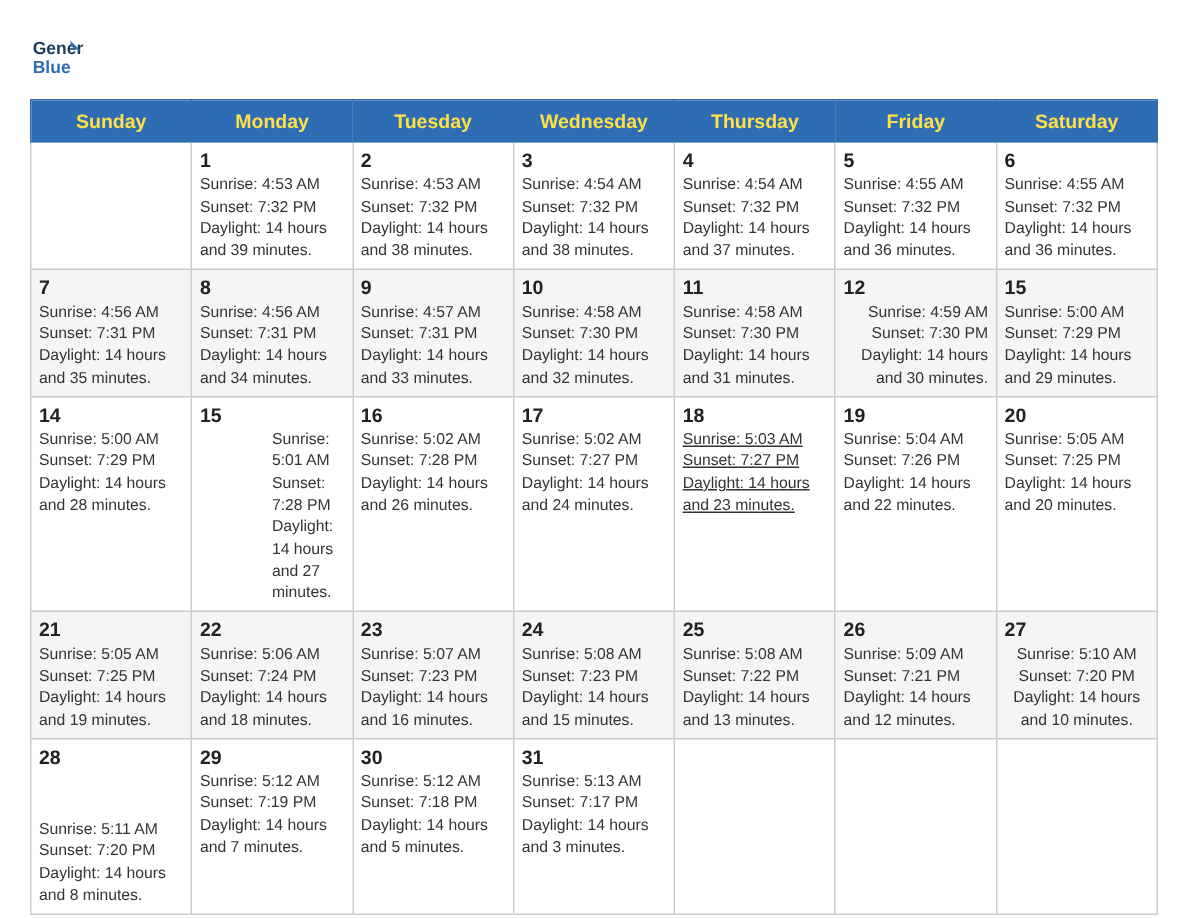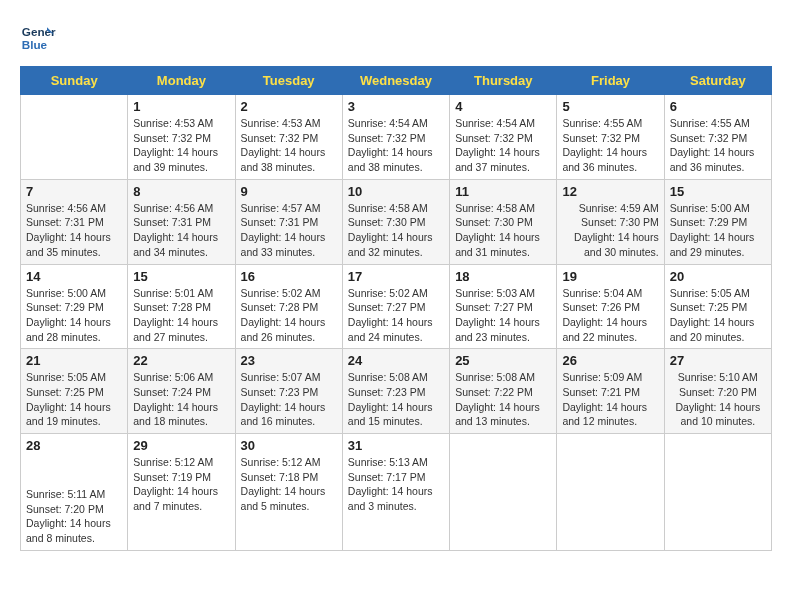--- a/index.html
+++ b/index.html
@@ -210,42 +210,42 @@
       <tr>
         <td>
           <span class="day-number">14</span>
           <div class="day-info" style="white-space: pre-line;">Sunrise: 5:00 AM
 Sunset: 7:29 PM
 Daylight: 14 hours
 and 28 minutes.</div>
         </td>
         <td>
           <span class="day-number">15</span>
-          <div class="day-info" style="white-space: pre-line;">Sunrise: 5:01 AM
+          <div class="day-info" style="white-space: pre-line; margin-left: 48px;">Sunrise: 5:01 AM
 Sunset: 7:28 PM
 Daylight: 14 hours
 and 27 minutes.</div>
         </td>
         <td>
           <span class="day-number">16</span>
           <div class="day-info" style="white-space: pre-line;">Sunrise: 5:02 AM
 Sunset: 7:28 PM
 Daylight: 14 hours
 and 26 minutes.</div>
         </td>
         <td>
           <span class="day-number">17</span>
           <div class="day-info" style="white-space: pre-line;">Sunrise: 5:02 AM
 Sunset: 7:27 PM
 Daylight: 14 hours
 and 24 minutes.</div>
         </td>
         <td>
           <span class="day-number">18</span>
-          <div class="day-info" style="white-space: pre-line;">Sunrise: 5:03 AM
+          <div class="day-info" style="white-space: pre-line; text-decoration: underline;">Sunrise: 5:03 AM
 Sunset: 7:27 PM
 Daylight: 14 hours
 and 23 minutes.</div>
         </td>
         <td>
           <span class="day-number">19</span>
           <div class="day-info" style="white-space: pre-line;">Sunrise: 5:04 AM
 Sunset: 7:26 PM
 Daylight: 14 hours
 and 22 minutes.</div>

